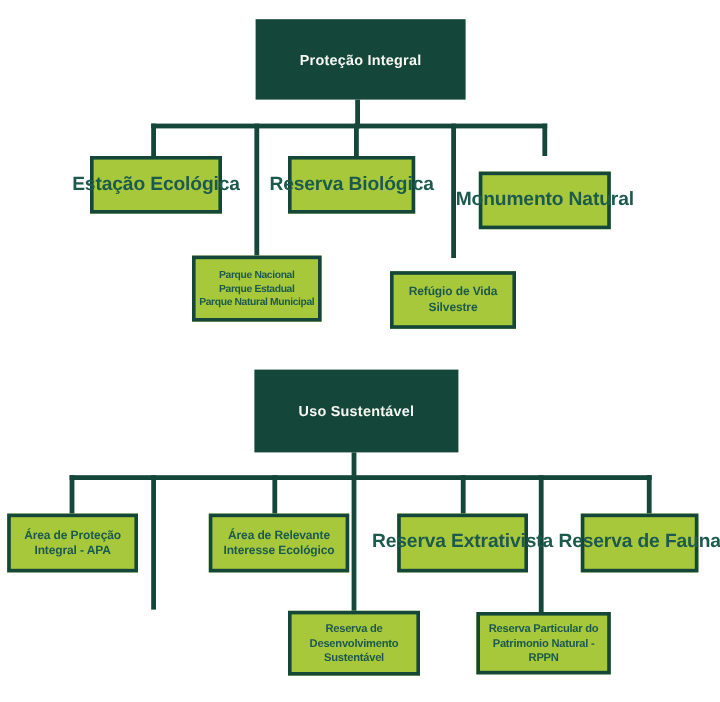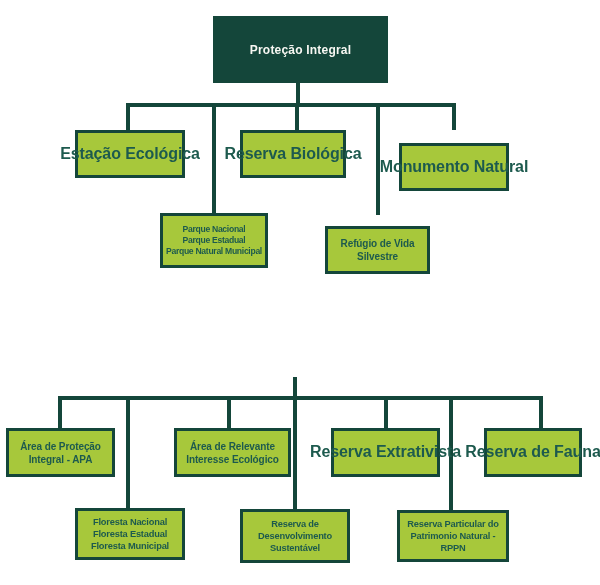--- a/index.html
+++ b/index.html
@@ -83,20 +83,23 @@
   <div class="node" style="left:160px;top:213px;width:108px;height:55px">
     <span class="node-label fs-xxs">Parque Nacional
 Parque Estadual
 Parque Natural Municipal</span>
   </div>
   <div class="node" style="left:325px;top:226px;width:105px;height:48px">
     <span class="node-label fs-m">Refúgio de Vida
 Silvestre</span>
   </div>
 
+  <div class="root-node" style="left:212px;top:308px;width:170px;height:69px">
+    <span class="root-label">Uso Sustentável</span>
+  </div>
 
   <div class="line" style="left:293px;top:377px;width:4px;height:19px"></div>
 
   <div class="line" style="left:58px;top:396px;width:485px;height:4px"></div>
 
   <div class="line" style="left:58px;top:396px;width:4px;height:32px"></div>
   <div class="line" style="left:126px;top:396px;width:4px;height:112px"></div>
   <div class="line" style="left:227px;top:396px;width:4px;height:32px"></div>
   <div class="line" style="left:293px;top:396px;width:4px;height:113px"></div>
   <div class="line" style="left:384px;top:396px;width:4px;height:32px"></div>
@@ -111,25 +114,20 @@
     <span class="node-label fs-m">Área de Relevante
 Interesse Ecológico</span>
   </div>
   <div class="node" style="left:331px;top:428px;width:109px;height:49px">
     <span class="node-label fs-s">Reserva Extrativista</span>
   </div>
   <div class="node" style="left:484px;top:428px;width:98px;height:49px">
     <span class="node-label fs-s">Reserva de Fauna</span>
   </div>
 
-  <div class="node" style="left:75px;top:508px;width:110px;height:52px">
-    <span class="node-label fs-xs">Floresta Nacional
-Floresta Estadual
-Floresta Municipal</span>
-  </div>
   <div class="node" style="left:240px;top:509px;width:110px;height:54px">
     <span class="node-label fs-xs">Reserva de
 Desenvolvimento
 Sustentável</span>
   </div>
   <div class="node" style="left:397px;top:510px;width:112px;height:52px">
     <span class="node-label fs-xs">Reserva Particular do
 Patrimonio Natural -
 RPPN</span>
   </div>

